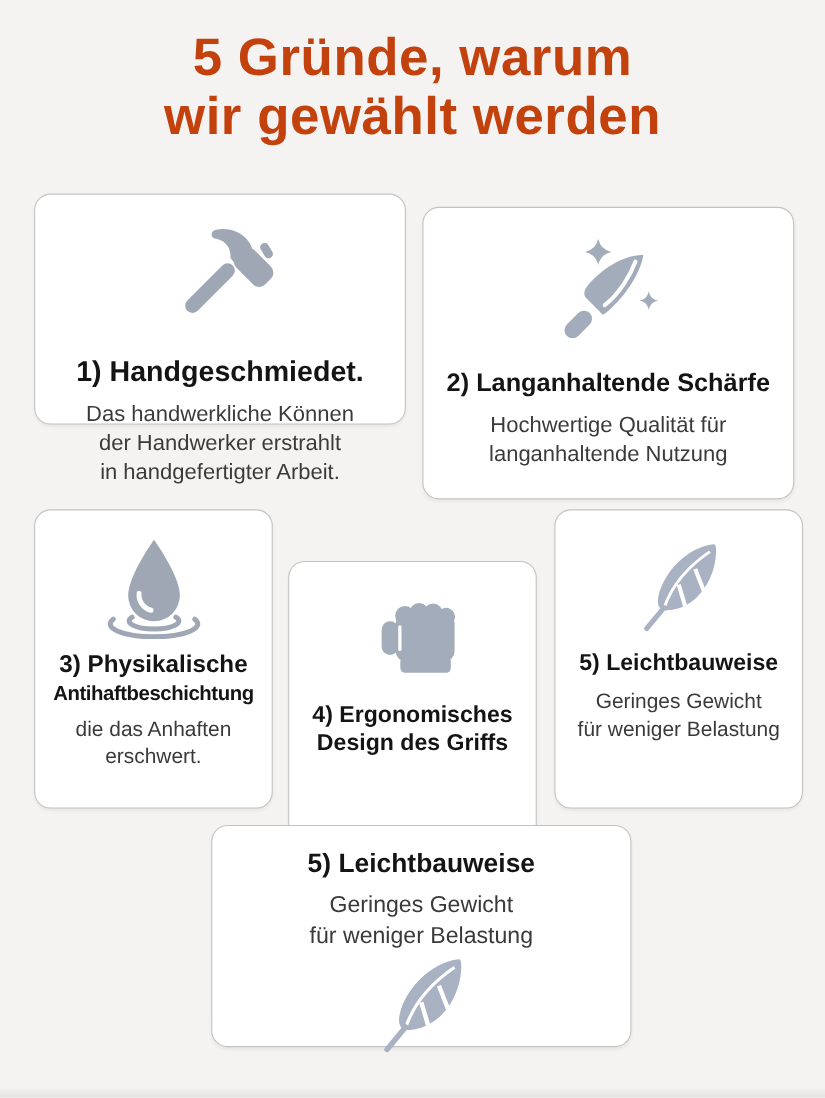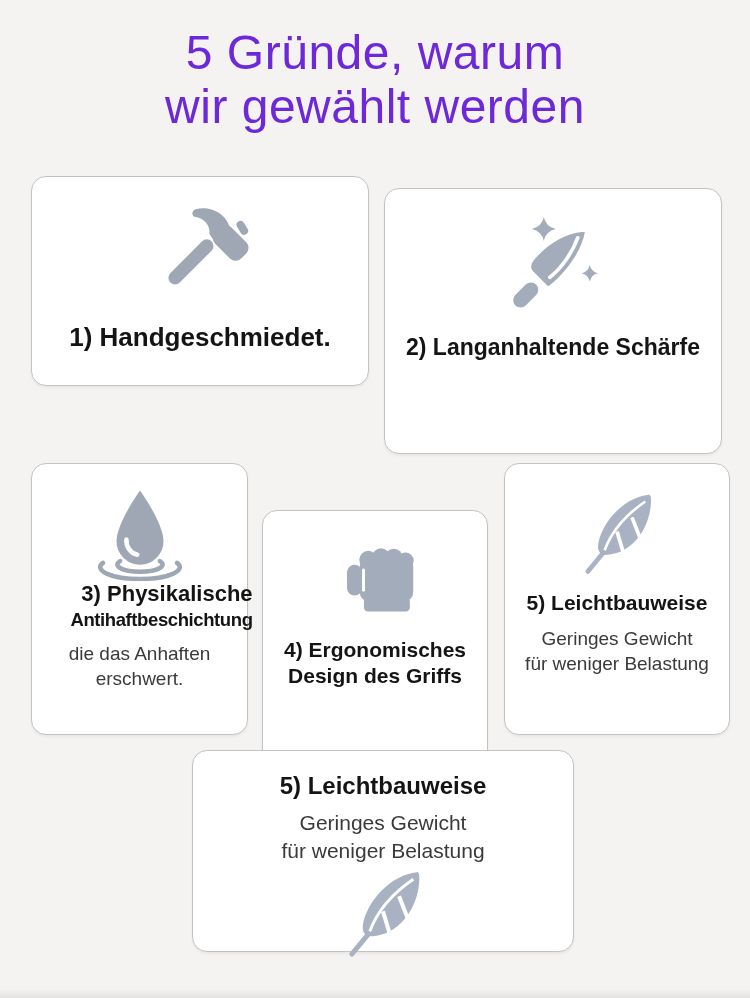--- a/index.html
+++ b/index.html
@@ -8,22 +8,22 @@
     background:#f4f3f1;overflow:hidden;
     font-family:"Liberation Sans","DejaVu Sans",sans-serif;
   }
   .page::after{
     content:"";position:absolute;left:0;right:0;bottom:0;height:9px;
     background:linear-gradient(rgba(0,0,0,0),rgba(0,0,0,0.07));
     pointer-events:none;
   }
   .page-title{
     position:absolute;top:26px;left:0;width:100%;margin:0;
-    text-align:center;font-size:48px;line-height:1.13;font-weight:normal;
-    color:#6d28d9;white-space:pre-line;letter-spacing:.5px;
+    text-align:center;font-size:48px;line-height:1.13;font-weight:bold;
+    color:#c2410c;white-space:pre-line;letter-spacing:.5px;
   }
   .card{
     position:absolute;box-sizing:border-box;
     background:#ffffff;border:1.5px solid #c3c3c3;border-radius:15px;
     box-shadow:0 2px 3px rgba(0,0,0,0.05);
     display:flex;flex-direction:column;align-items:center;text-align:center;
   }
   .icon{flex:0 0 auto;display:flex;align-items:center;justify-content:center;}
   .card-heading{margin:0;color:#141414;font-weight:bold;line-height:1.25;white-space:pre-line;}
   .card-body{margin:0;color:#3a3a3a;line-height:1.32;white-space:pre-line;}
@@ -36,21 +36,21 @@
   .card-6{left:192px;top:750px;width:382px;height:202px;}
 
   .card-1 .icon{margin-top:22px;height:110px;}
   .card-2 .icon{margin-top:18px;height:114px;}
   .card-1 .card-heading{margin-top:12px;font-size:26px;}
   .card-2 .card-heading{margin-top:12px;font-size:23px;}
   .card-1 .card-body{margin-top:10px;font-size:20px;}
   .card-2 .card-body{margin-top:12px;font-size:20px;}
 
   .card-3 .icon,.card-4 .icon,.card-5 .icon{margin-top:24px;height:92px;}
-  .card-3 .card-heading{font-size:18.5px;letter-spacing:-0.4px;text-align:right;}
+  .card-3 .card-heading{margin-top:10px;font-size:18.5px;letter-spacing:-0.4px;}
   .card-3 .card-heading::first-line{font-size:22px;letter-spacing:0;}
   .card-4 .card-heading{margin-top:10px;font-size:21px;}
   .card-5 .card-heading{margin-top:10px;font-size:21px;}
   .card-3 .card-body{margin-top:10px;font-size:19px;}
   .card-4 .card-body{margin-top:10px;font-size:19px;}
   .card-5 .card-body{margin-top:10px;font-size:19px;}
 
   .card-6 .card-heading{margin-top:20px;font-size:24px;}
   .card-6 .card-body{margin-top:8px;font-size:21px;}
   .card-6 .icon{margin-top:0;height:100px;}
@@ -73,35 +73,40 @@
       <svg width="118" height="106" viewBox="0 0 120 120" aria-hidden="true">
         <g transform="rotate(45 60 58)" class="i-g">
           <rect x="53" y="40" width="15" height="66" rx="7.5"></rect>
           <rect x="56" y="13" width="42" height="26" rx="9"></rect>
           <path d="M66 16 C54 6 32 10 22 27 C20 31 23 35 27 34 C36 27 47 28 53 36 L66 38 Z"></path>
           <rect x="66" y="0" width="17" height="9" rx="4.5" transform="rotate(14 74 4)"></rect>
         </g>
       </svg>
     </div>
     <h2 class="card-heading">1) Handgeschmiedet.</h2>
+    <p class="card-body">Das handwerkliche Können
+der Handwerker erstrahlt
+in handgefertigter Arbeit.</p>
   </article>
 
   <article class="card card-2">
     <div class="icon">
       <svg width="122" height="114" viewBox="0 0 124 124" aria-hidden="true">
         <g transform="rotate(-45 62 66)">
           <rect x="4" y="58" width="32" height="16" rx="8" class="i-m"></rect>
           <path class="i-m" d="M44 76 L44 53 C44 49 48 46 53 45.5 C76 43.5 98 49 112 61 L114 63 C99 74 72 79 51 77.5 C46.5 77.2 44 76.8 44 76 Z"></path>
           <path d="M52 71 C70 73 90 68.5 104 62" fill="none" stroke="#ffffff" stroke-width="4" stroke-linecap="round"></path>
         </g>
         <path class="i-m" d="M52 11 Q54.3 21.7 65 24 Q54.3 26.3 52 37 Q49.7 26.3 39 24 Q49.7 21.7 52 11 Z"></path>
         <path class="i-m" d="M102 63 Q103.6 70.4 111 72 Q103.6 73.6 102 81 Q100.4 73.6 93 72 Q100.4 70.4 102 63 Z"></path>
       </svg>
     </div>
     <h2 class="card-heading">2) Langanhaltende Schärfe</h2>
+    <p class="card-body">Hochwertige Qualität für
+langanhaltende Nutzung</p>
   </article>
 
   <article class="card card-3">
     <div class="icon">
       <svg width="110" height="94" viewBox="0 0 120 104" aria-hidden="true">
         <path class="i-g" d="M60 4 C60 4 34 40 34 60 A26 26 0 0 0 86 60 C86 40 60 4 60 4 Z"></path>
         <path d="M45 58 A16 16 0 0 0 57 75" fill="none" stroke="#ffffff" stroke-width="5" stroke-linecap="round"></path>
         <path d="M38 82 A25 8 0 1 0 82 82" fill="none" class="i-gs" stroke-width="5" stroke-linecap="round"></path>
         <path d="M19 84 A44 13 0 1 0 101 84" fill="none" class="i-gs" stroke-width="5" stroke-linecap="round"></path>
       </svg>

